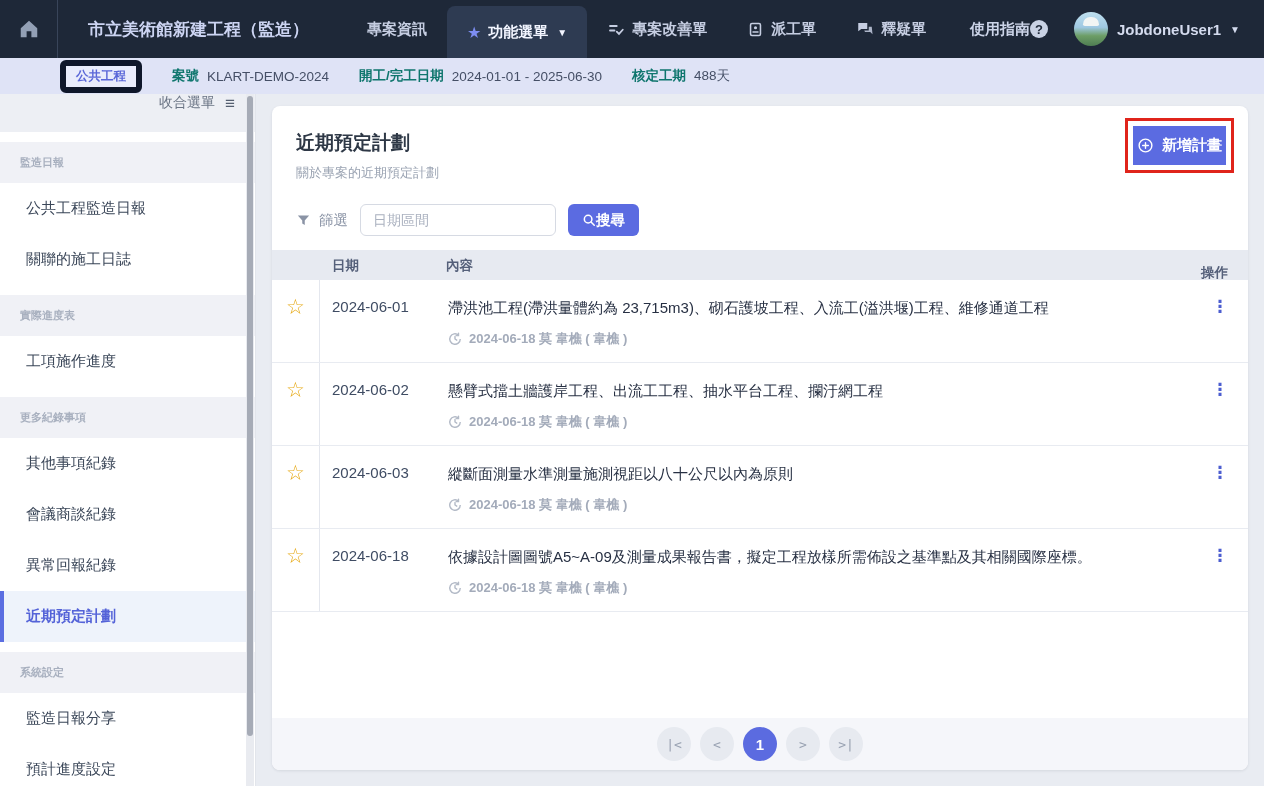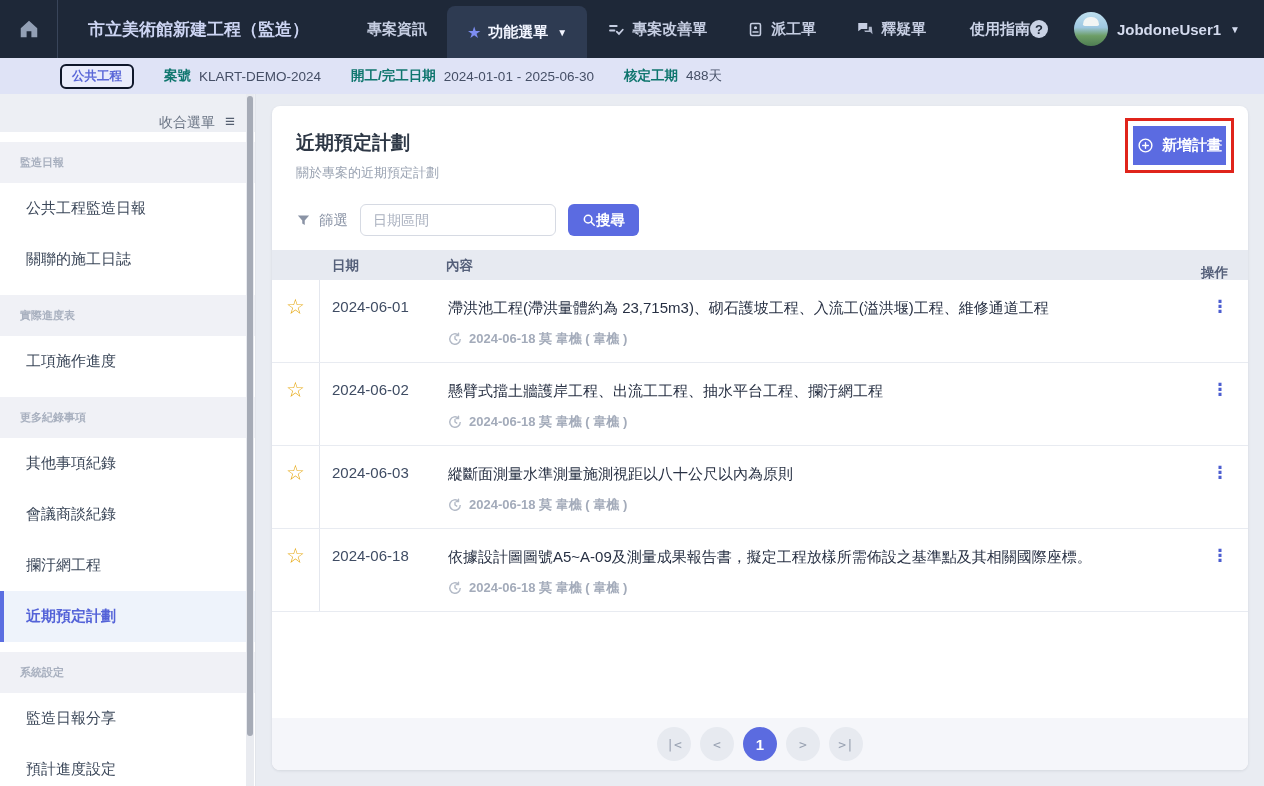--- a/index.html
+++ b/index.html
@@ -20,29 +20,29 @@
   .help-circle { width:18px; height:18px; border-radius:50%; background:#c9d2e4; color:#1e2838; font-size:13px; font-weight:bold; display:flex; align-items:center; justify-content:center; }
   .user { display:flex; align-items:center; gap:9px; cursor:pointer; font-size:15px; font-weight:bold; color:#d4dbee; }
   .avatar { width:34px; height:34px; border-radius:50%;
     background:linear-gradient(180deg,#bfe0ef 0%,#9fc8e2 45%,#6d9e66 70%,#4e7d52 100%);
     position:relative; overflow:hidden; }
   .avatar::after { content:""; position:absolute; left:9px; top:5px; width:16px; height:9px; border-radius:8px 8px 2px 2px; background:#f2f5f4; }
   .user .caret { font-size:10px; }
 
   
   .subheader { height:36px; background:#dfe3f6; display:flex; align-items:center; gap:30px; padding:0 60px; font-size:13.5px; }
-  .badge { border:2px solid #0f172a; color:#5a67d8; background:#e9ecfb; border-radius:6px; padding:2px 10px; font-size:12.5px; font-weight:bold; }
+  .badge { border:6px solid #0f172a; color:#5a67d8; background:#e9ecfb; border-radius:6px; padding:2px 10px; font-size:12.5px; font-weight:bold; }
   .field { display:flex; align-items:center; gap:8px; white-space:nowrap; }
   .field .lbl { font-weight:bold; color:#0f766e; }
   .field .val { color:#454f66; }
 
   
   .layout { display:flex; height:692px; }
   .sidebar { width:256px; background:#fff; position:relative; border-right:1px solid #e2e5eb; flex:0 0 auto; }
-  .collapse-row { height:38px; background:#edeff4; display:flex; align-items:flex-end; justify-content:flex-end; gap:10px; padding:0 20px; color:#6b7585; font-size:14px; cursor:pointer; }
+  .collapse-row { height:38px; background:#edeff4; display:flex; align-items:flex-start; justify-content:flex-end; gap:10px; padding:0 20px; color:#6b7585; font-size:14px; cursor:pointer; }
   .hamburger { font-size:17px; color:#555f70; }
   .group { margin-top:10px; }
   .group-header { background:#f0f1f6; color:#a8b0bf; font-size:11px; font-weight:bold; padding:13px 20px; }
   .side-item { padding:16px 26px; font-size:15px; color:#3b4759; cursor:pointer; background:#fff; }
   .side-item.active { color:#5463d8; background:#eef3fb; border-left:4px solid #5b6ee1; padding-left:22px; font-weight:bold; }
   .side-scrollbar { position:absolute; top:0; right:1px; width:8px; height:100%; background:#e9ebf0; }
   .side-scrollbar .thumb { position:absolute; top:2px; left:1px; width:6px; height:640px; border-radius:3px; background:#a6abb6; }
 
   
   .main { flex:1; padding:12px 16px 16px 16px; overflow:hidden; }
@@ -178,21 +178,21 @@
 
     <div class="group">
       <div class="group-header">實際進度表</div>
       <div class="side-item">工項施作進度</div>
     </div>
 
     <div class="group">
       <div class="group-header">更多紀錄事項</div>
       <div class="side-item">其他事項紀錄</div>
       <div class="side-item">會議商談紀錄</div>
-      <div class="side-item">攔汙網工程</div>
+      <div class="side-item">異常回報紀錄</div>
       <div class="side-item active">近期預定計劃</div>
     </div>
 
     <div class="group">
       <div class="group-header">系統設定</div>
       <div class="side-item">監造日報分享</div>
       <div class="side-item">預計進度設定</div>
     </div>
 
     <div class="side-scrollbar">

